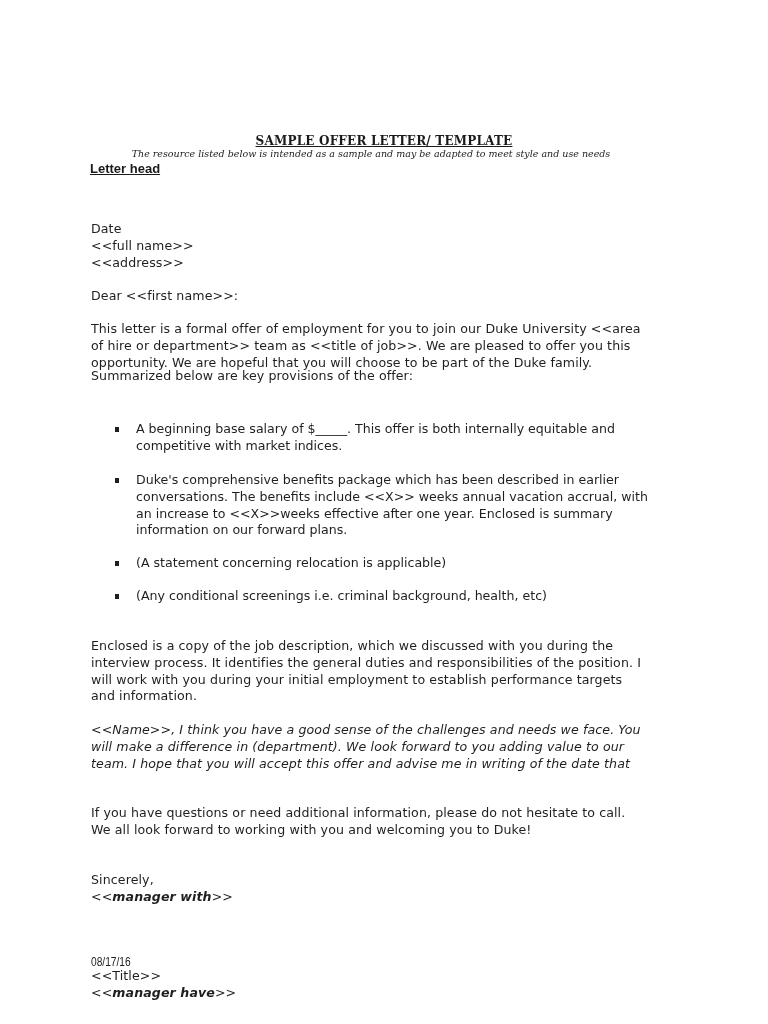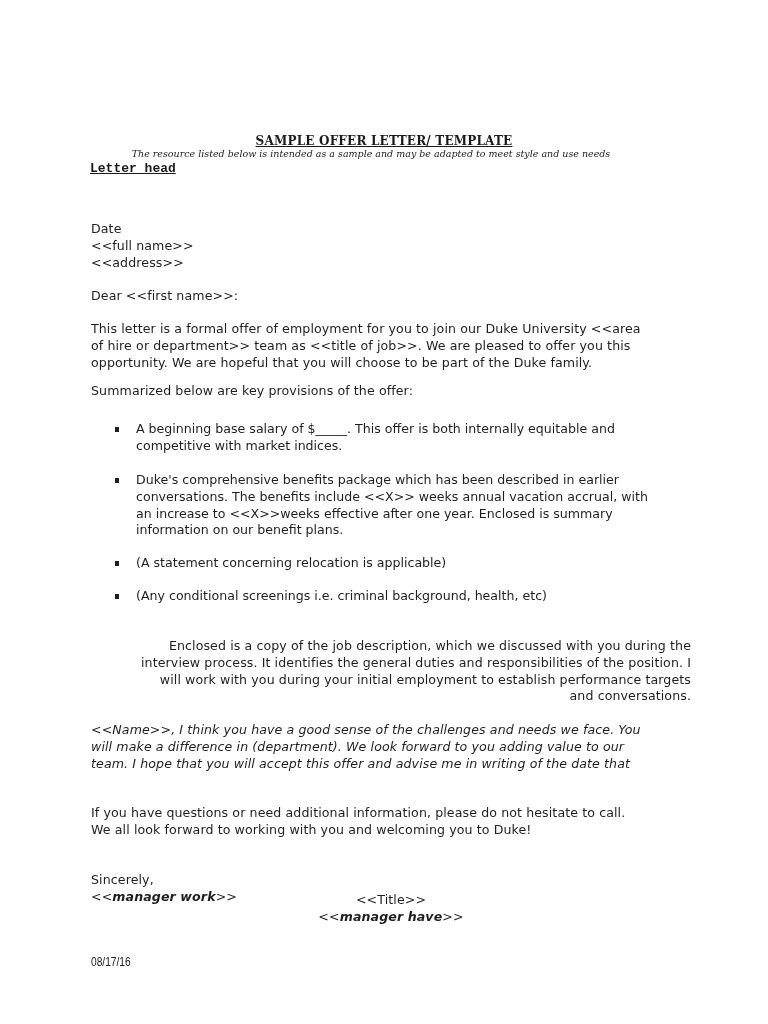--- a/index.html
+++ b/index.html
@@ -46,21 +46,21 @@
       font-family: "DejaVu Serif", serif;
       font-style: italic;
       font-size: 9.5px;
       padding-left: 10px;
       box-sizing: border-box;
     }
     .letterhead {
       position: absolute;
       top: 121px;
       left: 90px;
-      font-family: Liberation Mono, monospace;
+      font-family: Liberation Sans, sans-serif;
       font-weight: bold;
       font-size: 13px;
       text-decoration: underline;
     }
     .body-text {
       position: absolute;
       left: 91px;
       width: 600px;
       font-family: "DejaVu Sans", sans-serif;
       font-size: 12.6px;
@@ -124,82 +124,82 @@
   <div class="body-text" style="top:248px;">
     <div class="line">Dear &lt;&lt;first name&gt;&gt;:</div>
   </div>
 
   <div class="body-text" style="top:281px;">
     <div class="line">This letter is a formal offer of employment for you to join our Duke University &lt;&lt;area</div>
     <div class="line">of hire or department&gt;&gt; team as &lt;&lt;title of job&gt;&gt;.  We are pleased to offer you this</div>
     <div class="line">opportunity.  We are hopeful that you will choose to be part of the Duke family.</div>
   </div>
 
-  <div class="body-text" style="top:343px;">
+  <div class="body-text" style="top:328px;">
     <div class="line">Summarized below are key provisions of the offer:</div>
   </div>
 
   <div class="bullet-item" style="top:381px;">
     <span class="bullet-mark"></span>
     <div class="bullet-text">
       <div class="line">A beginning base salary of $_____.  This offer is both internally equitable and</div>
       <div class="line">competitive with market indices.</div>
     </div>
   </div>
 
   <div class="bullet-item" style="top:432px;">
     <span class="bullet-mark"></span>
     <div class="bullet-text">
       <div class="line">Duke's comprehensive benefits package which has been described in earlier</div>
       <div class="line">conversations.  The benefits include &lt;&lt;X&gt;&gt; weeks annual vacation accrual, with</div>
       <div class="line">an increase to &lt;&lt;X&gt;&gt;weeks effective after one year.  Enclosed is summary</div>
-      <div class="line">information on our benefit plans.</div>
+      <div class="line">information on our forward plans.</div>
     </div>
   </div>
 
   <div class="bullet-item" style="top:515px;">
     <span class="bullet-mark"></span>
     <div class="bullet-text">
       <div class="line">(A statement concerning relocation is applicable)</div>
     </div>
   </div>
 
   <div class="bullet-item" style="top:548px;">
     <span class="bullet-mark"></span>
     <div class="bullet-text">
       <div class="line">(Any conditional screenings i.e. criminal background, health, etc)</div>
     </div>
   </div>
 
-  <div class="body-text" style="top:598px;text-align:right;">
+  <div class="body-text" style="top:598px;">
     <div class="line">Enclosed is a copy of the job description, which we discussed with you during the</div>
     <div class="line">interview process.  It identifies the general duties and responsibilities of the position.  I</div>
     <div class="line">will work with you during your initial employment to establish performance targets</div>
-    <div class="line">and conversations.</div>
+    <div class="line">and information.</div>
   </div>
 
   <div class="body-text" style="top:682px;font-style:italic;">
     <div class="line">&lt;&lt;Name&gt;&gt;, I think you have a good sense of the challenges and needs we face.  You</div>
     <div class="line">will make a difference in (department).  We look forward to you adding value to our</div>
     <div class="line">team.  I hope that you will accept this offer and advise me in writing of the date that</div>
   </div>
 
   <div class="body-text" style="top:765px;">
     <div class="line">If you have questions or need additional information, please do not hesitate to call.</div>
     <div class="line">We all look forward to working with you and welcoming you to Duke!</div>
   </div>
 
   <div class="body-text" style="top:832px;">
     <div class="line">Sincerely,</div>
     <div class="line">
-      <span>&lt;&lt;</span><span class="bi">manager work</span><span>&gt;&gt;</span>
-    </div>
-  </div>
-
-  <div class="body-text" style="top:852px;text-align:center;">
+      <span>&lt;&lt;</span><span class="bi">manager with</span><span>&gt;&gt;</span>
+    </div>
+  </div>
+
+  <div class="body-text" style="top:928px;">
     <div class="line">&lt;&lt;Title&gt;&gt;</div>
     <div class="line">
       <span>&lt;&lt;</span><span class="bi">manager have</span><span>&gt;&gt;</span>
     </div>
   </div>
 
   <div class="footer-date">08/17/16</div>
 
 </div>
 

